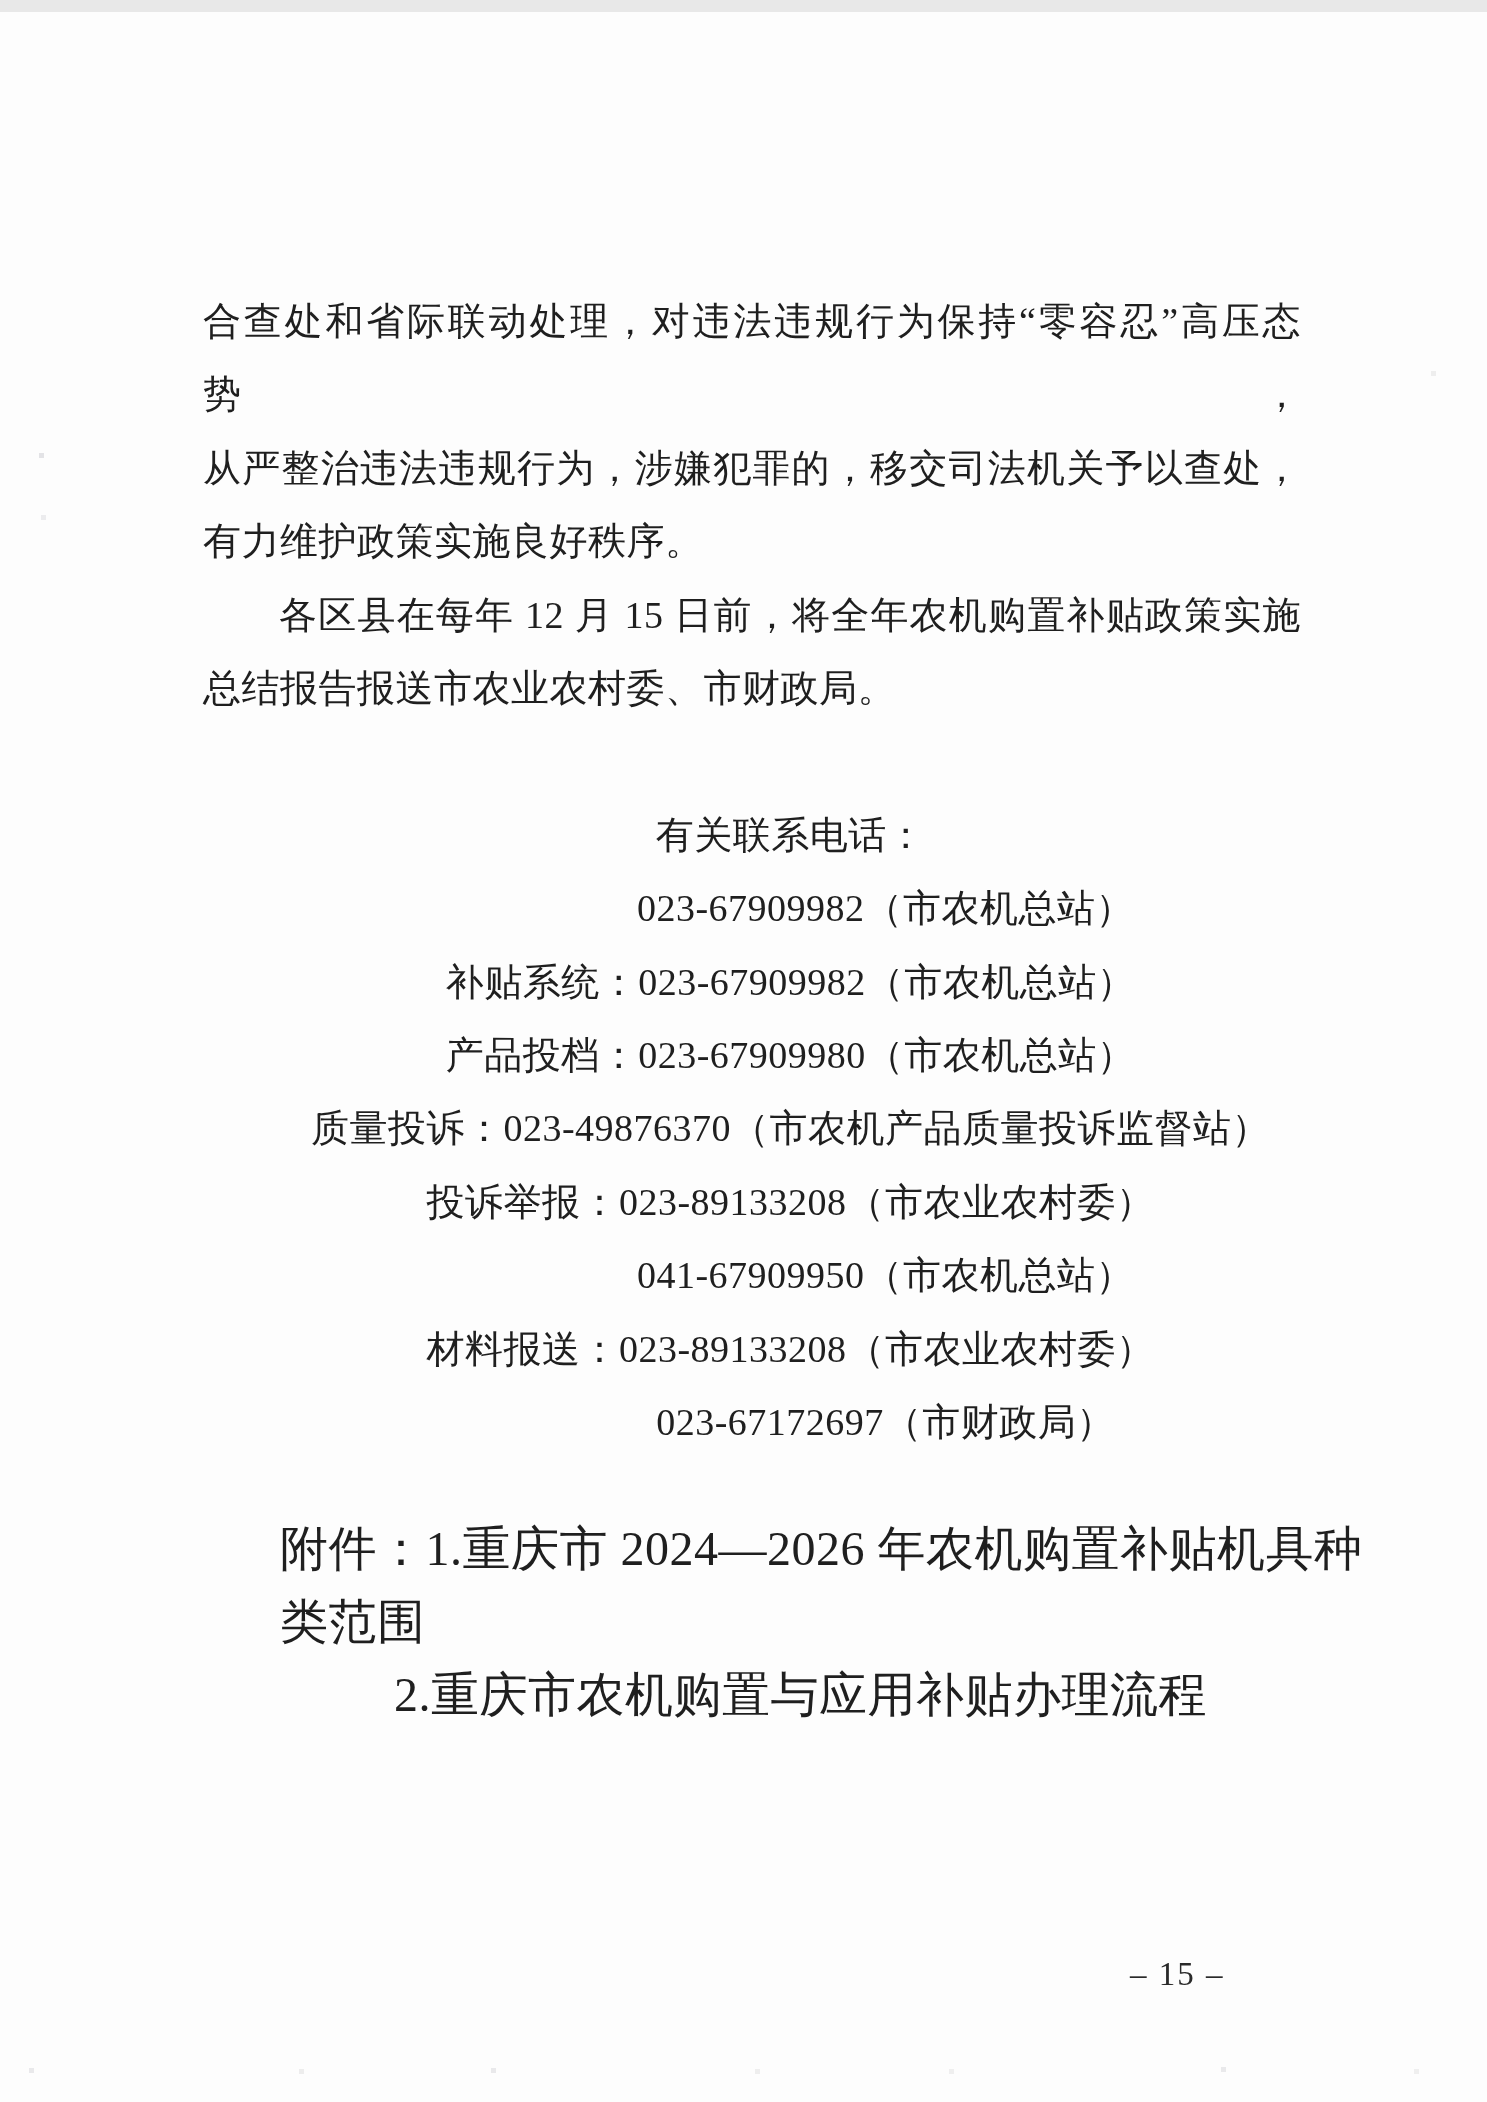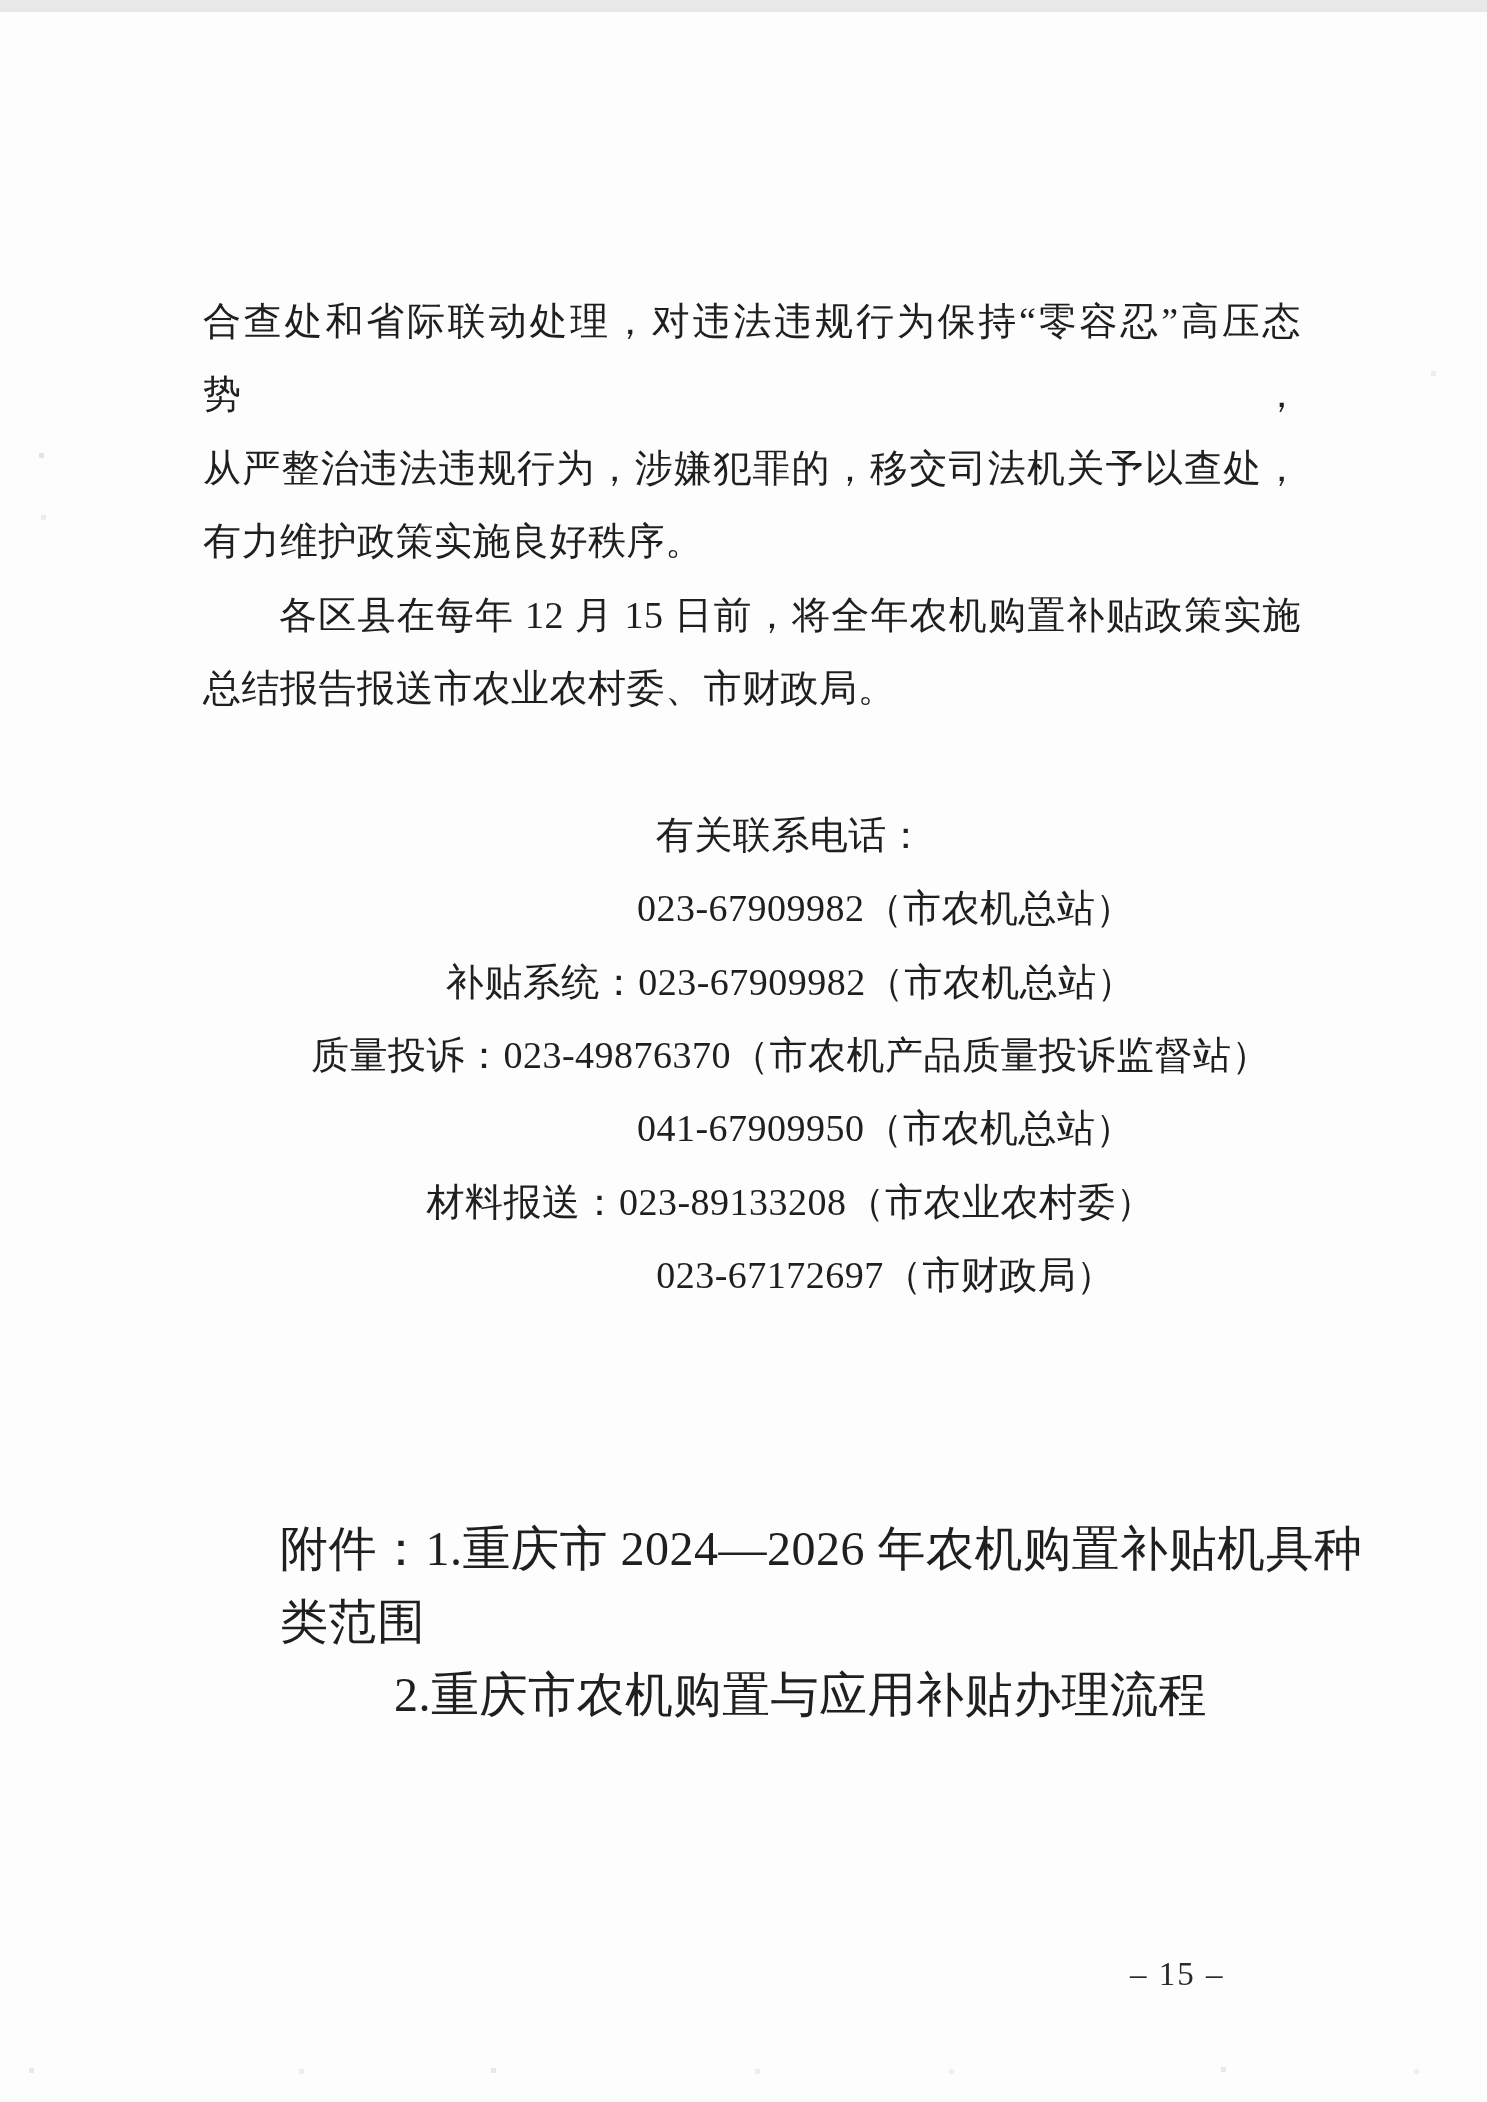--- a/index.html
+++ b/index.html
@@ -96,23 +96,25 @@
 
     <div class="blank-line"></div>
 
     <div class="line c-row">有关联系电话：</div>
 
 
     <div class="line c-row cont"><span>023-67909982（市农机总站）</span></div>
 
     <div class="line c-row"><span>补贴系统：</span><span>023-67909982（市农机总站）</span></div>
 
+    <div class="line c-row"><span>产品投档：</span><span>023-67909980（市农机总站）</span></div>
 
     <div class="line c-row"><span>质量投诉：</span><span>023-49876370（市农机产品质量投诉监督站）</span></div>
 
+    <div class="line c-row"><span>投诉举报：</span><span>023-89133208（市农业农村委）</span></div>
 
     <div class="line c-row cont"><span>041-67909950（市农机总站）</span></div>
 
     <div class="line c-row"><span>材料报送：</span><span>023-89133208（市农业农村委）</span></div>
 
     <div class="line c-row cont"><span>023-67172697（市财政局）</span></div>
   </div>
 
   <div class="attachments">
     <div class="att-line1"><span>附件：</span><span>1.重庆市 2024—2026 年农机购置补贴机具种类范围</span></div>

